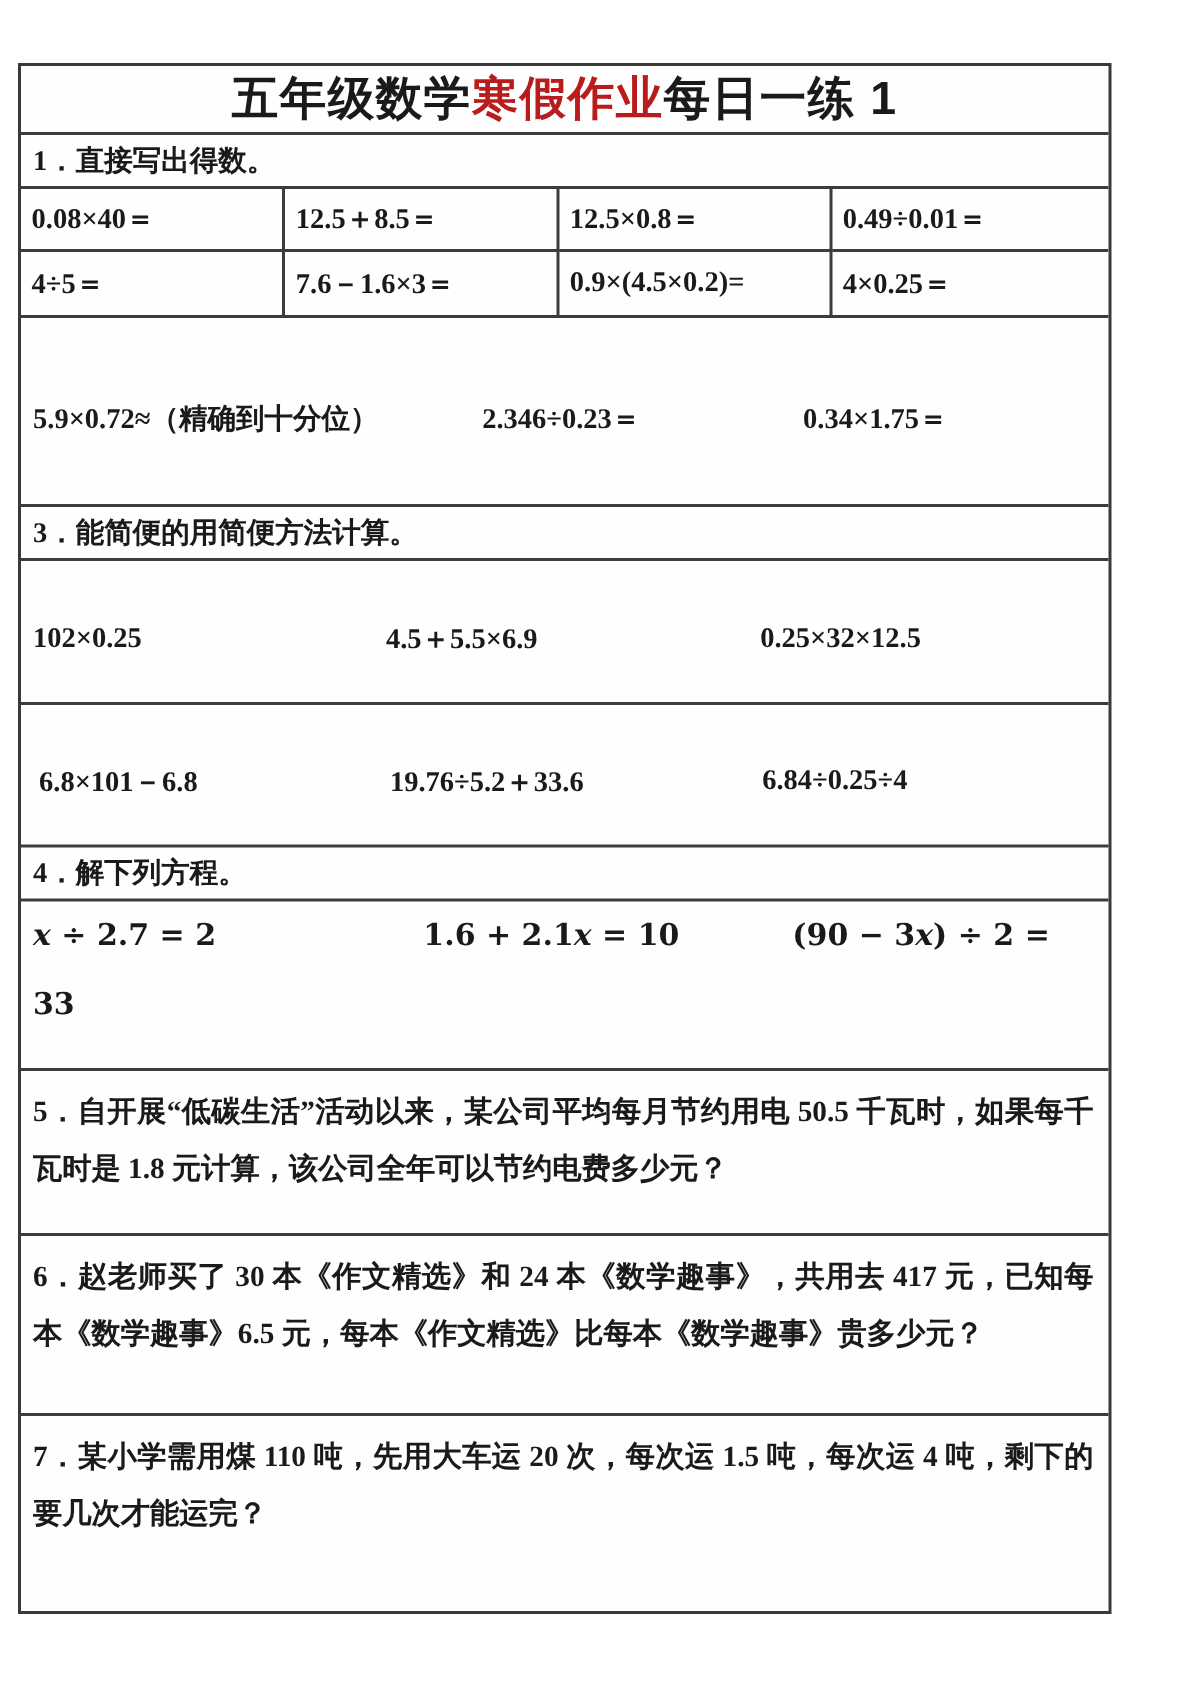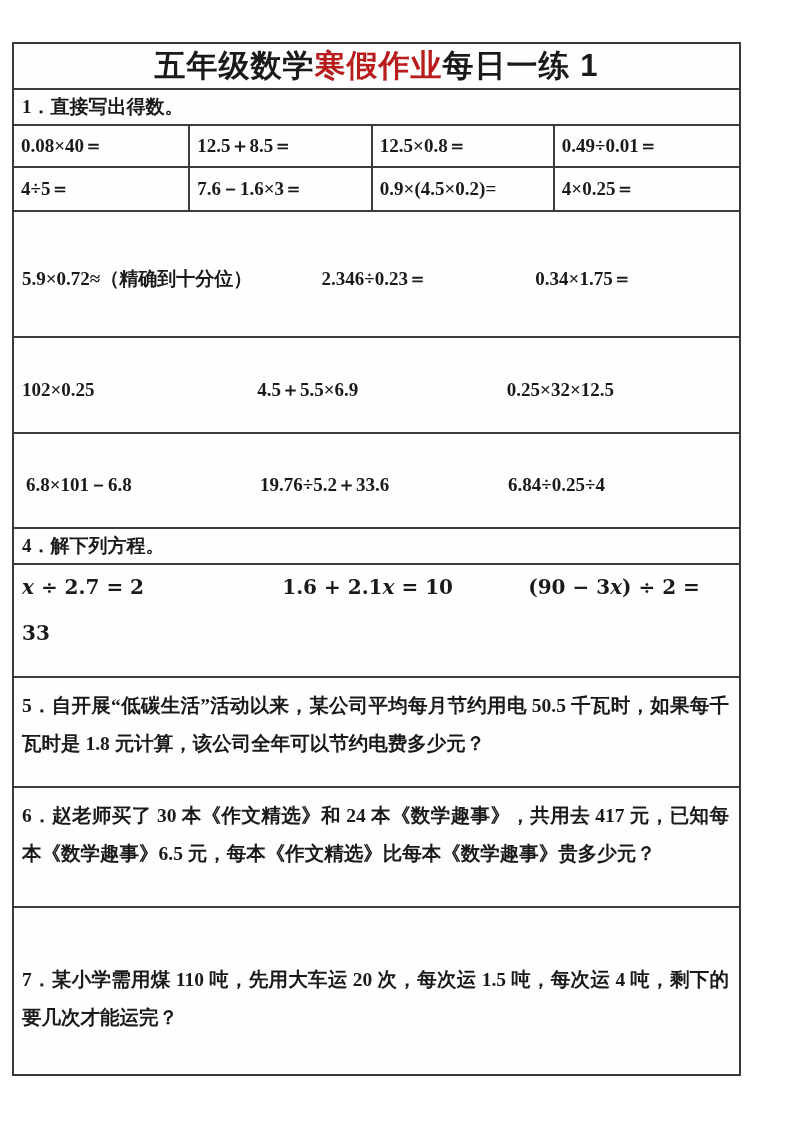--- a/index.html
+++ b/index.html
@@ -103,21 +103,21 @@
 
   .word-problem {
     padding: 9px 10px 0 8px;
     font-weight: 700;
     font-size: 19.5px;
     line-height: 38px;
     text-align: justify;
   }
   .s5 { height: 110px; }
   .s6 { height: 120px; }
-  .s7 { height: 100px; margin-top: 44px; }
+  .s7 { height: 100px; }
 </style>
 </head>
 <body>
 
 <div class="page">
   <div class="sheet">
 
     <div class="row title-row">
       <span>五年级数学</span>
         <span class="title-red">寒假作业</span>
@@ -139,20 +139,23 @@
       <div class="calc-cell last-col">4×0.25＝</div>
     </div>
 
 
     <div class="row items-row s2-content">
       <div class="col c1">5.9×0.72≈（精确到十分位）</div>
       <div class="col c2">2.346÷0.23＝</div>
       <div class="col c3">0.34×1.75＝</div>
     </div>
 
+    <div class="row sec-header">
+      <span>3．能简便的用简便方法计算。</span>
+    </div>
 
     <div class="row items-row s3-row1">
       <div class="col c1">102×0.25</div>
       <div class="col c2">4.5＋5.5×6.9</div>
       <div class="col c3">0.25×32×12.5</div>
     </div>
 
     <div class="row items-row s3-row2">
       <div class="col c1">6.8×101－6.8</div>
       <div class="col c2">19.76÷5.2＋33.6</div>

